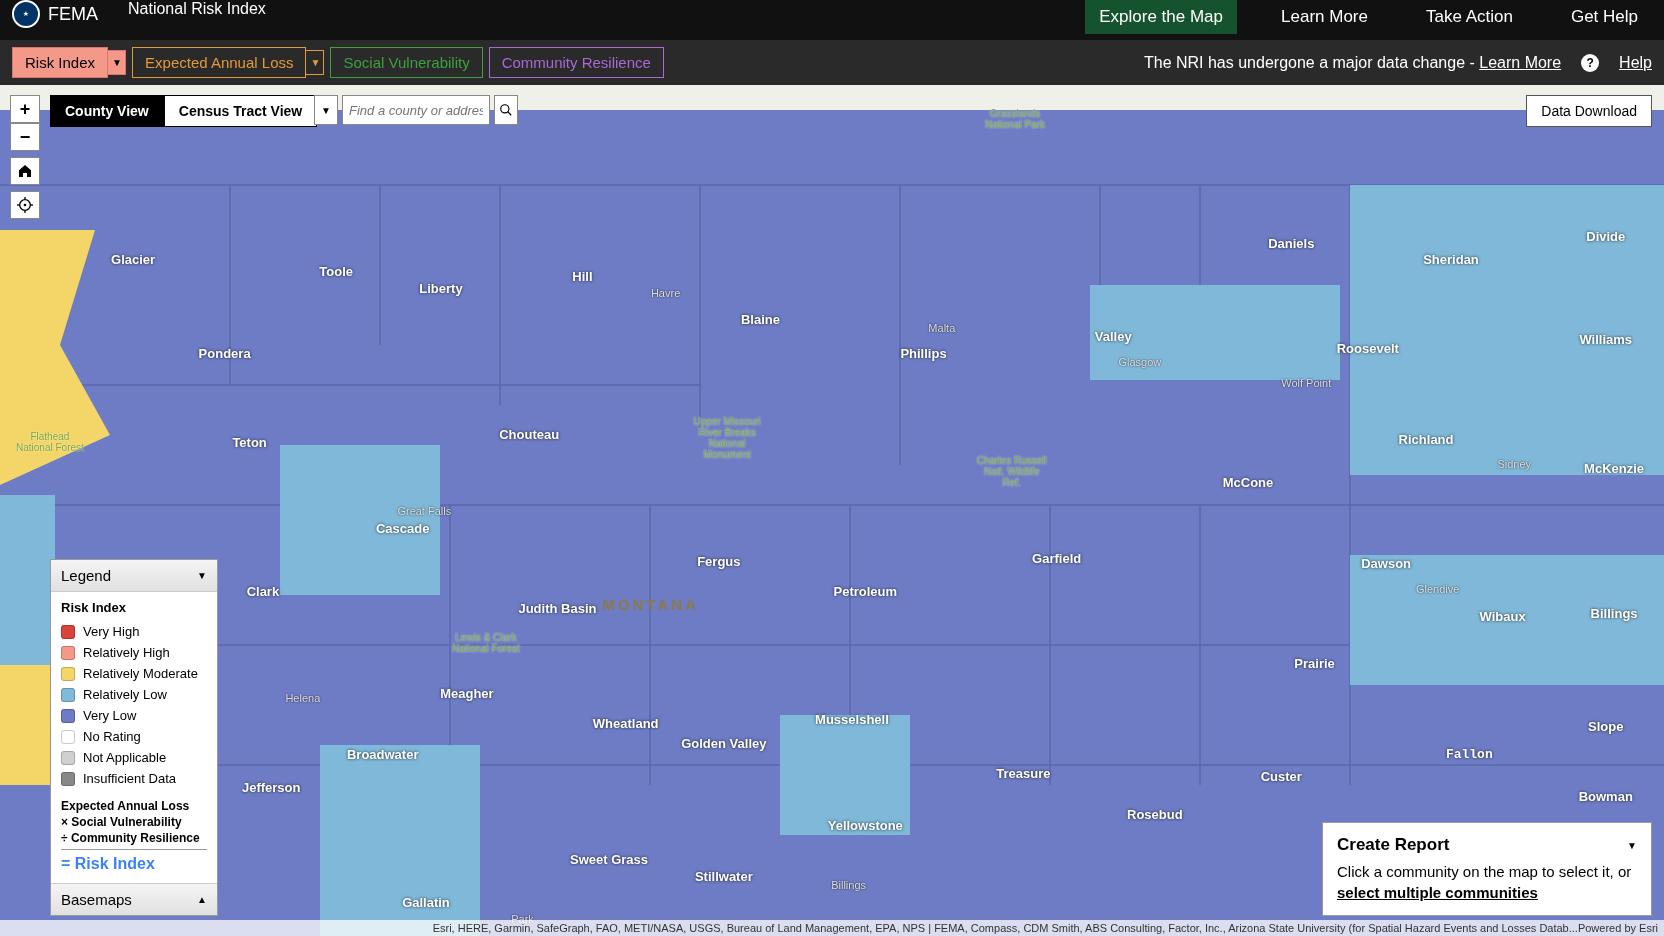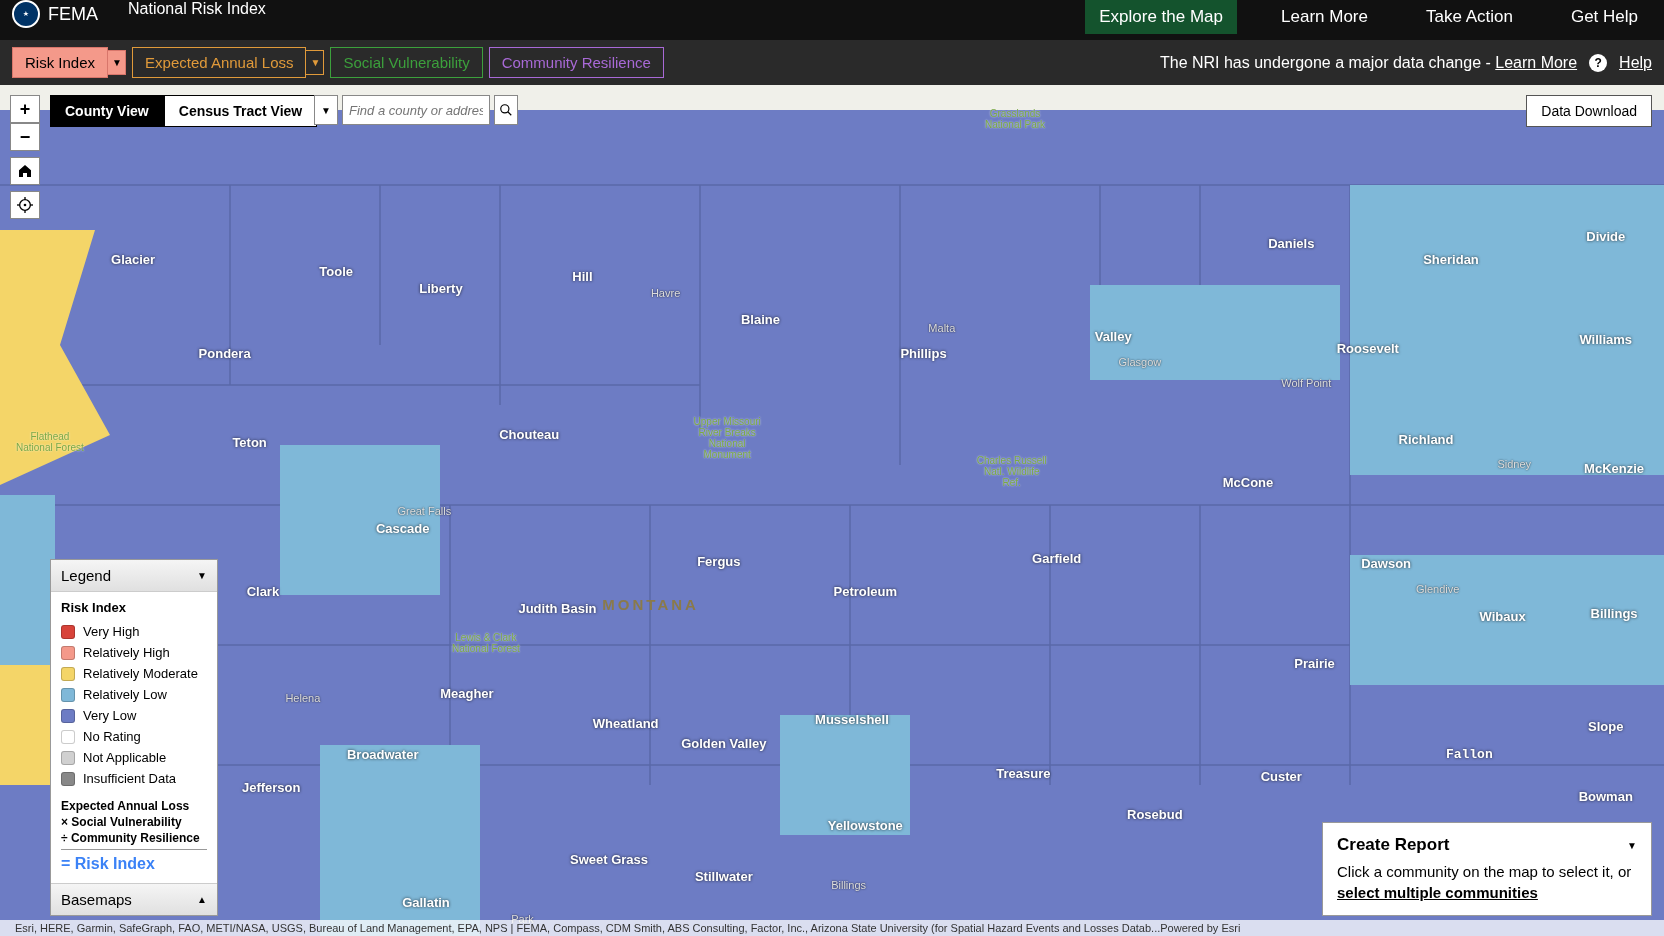--- a/index.html
+++ b/index.html
@@ -12,21 +12,21 @@
 .header-nav{margin-left:auto;display:flex;gap:30px;align-items:center}
 .header-nav-item{color:#fff;font-size:17px;cursor:pointer;padding:7px 14px}
 .header-nav-item.active{background:#14532d}
 .subheader{background:#2a2a2a;height:45px;display:flex;align-items:center;padding:0 12px;gap:6px}
 .layer-btn{border:1px solid;padding:6px 12px;font-size:15px;cursor:pointer;background:transparent;display:flex;align-items:center}
 .layer-btn.risk{background:#f4998a;border-color:#d8766b;color:#000}
 .layer-btn.eal{border-color:#e09a3a;color:#e09a3a}
 .layer-btn.sv{border-color:#3ca03c;color:#3ca03c}
 .layer-btn.cr{border-color:#a869d6;color:#a869d6}
 .layer-caret{width:18px;padding:6px 4px;font-size:10px;margin-left:-6px;border-left:none}
-.subheader-right{margin-left:auto;display:flex;align-items:center;gap:12px;color:#fff;font-size:16px}
+.subheader-right{margin-left:auto;display:flex;align-items:center;gap:20px;color:#fff;font-size:16px}
 .subheader-right a{color:#fff;text-decoration:underline;cursor:pointer}
 .help-icon{width:18px;height:18px;border-radius:50%;background:#fff;color:#000;display:flex;align-items:center;justify-content:center;font-size:12px;font-weight:bold}
 .map-container{position:relative;width:100%;height:calc(100% - 85px);background:#6d7cc4}
 .map-controls-left{position:absolute;left:10px;top:10px;display:flex;flex-direction:column;gap:6px;z-index:10}
 .zoom-btns{display:flex;flex-direction:column}
 .ctrl-btn{width:30px;height:28px;background:#fff;border:1px solid #888;display:flex;align-items:center;justify-content:center;font-size:18px;font-weight:bold;cursor:pointer}
 .ctrl-btn svg{width:16px;height:16px}
 .view-toggle{position:absolute;left:50px;top:10px;display:flex;z-index:10}
 .view-toggle-btn{padding:7px 14px;border:1px solid #000;font-size:14px;font-weight:bold;cursor:pointer}
 .view-toggle-btn.active{background:#000;color:#fff}
@@ -44,21 +44,21 @@
 .legend-item{display:flex;align-items:center;gap:8px;padding:3px 0}
 .legend-swatch{width:14px;height:14px;border-radius:3px;border:1px solid rgba(0,0,0,0.2)}
 .legend-formula{margin-top:10px;font-size:12px;line-height:1.3}
 .legend-formula hr{margin:3px 0;border:none;border-top:1px solid #999}
 .legend-result{color:#3b82f6;font-weight:bold;font-size:16px;margin-top:4px}
 .basemaps-header{padding:7px 10px;display:flex;justify-content:space-between;align-items:center;border-top:1px solid #ccc;background:linear-gradient(#f5f5f5,#e0e0e0);cursor:pointer;font-size:15px}
 .report-panel{position:absolute;right:12px;bottom:20px;width:330px;background:#fff;border:1px solid #999;padding:12px 14px;z-index:10}
 .report-header{display:flex;justify-content:space-between;align-items:center;font-size:17px;font-weight:bold;margin-bottom:6px}
 .report-body{font-size:15px;line-height:1.4}
 .report-body a{color:#000;text-decoration:underline;font-weight:bold;cursor:pointer}
-.attribution{position:absolute;bottom:0;left:0;right:0;background:rgba(255,255,255,0.75);font-size:11px;color:#333;padding:2px 15px;display:flex;justify-content:flex-start;z-index:5}
+.attribution{position:absolute;bottom:0;left:0;right:0;background:rgba(255,255,255,0.75);font-size:11px;color:#333;padding:2px 6px;display:flex;justify-content:flex-end;z-index:5}
 .attribution-right{display:flex;align-items:center;gap:4px}
 .county-label{position:absolute;color:#fff;font-size:13px;font-weight:bold;text-shadow:0 0 3px rgba(0,0,0,0.8);pointer-events:none;z-index:3;transform:translate(-50%,-50%)}
 .city-label{position:absolute;color:#ddd;font-size:11px;text-shadow:0 0 2px rgba(0,0,0,0.8);pointer-events:none;z-index:3;transform:translate(-50%,-50%)}
 .park-label{position:absolute;color:#7aa845;font-size:10px;text-shadow:0 0 2px rgba(255,255,255,0.8);pointer-events:none;z-index:3;transform:translate(-50%,-50%);text-align:center;line-height:1.1}
 .state-label{position:absolute;color:#8a7a4a;font-size:15px;letter-spacing:3px;font-weight:bold;pointer-events:none;z-index:3;transform:translate(-50%,-50%)}
 .map-bg{position:absolute;inset:0;z-index:1}
 .map-bg svg{width:100%;height:100%}
 .caret-down{font-size:10px}
 </style>
 </head>

